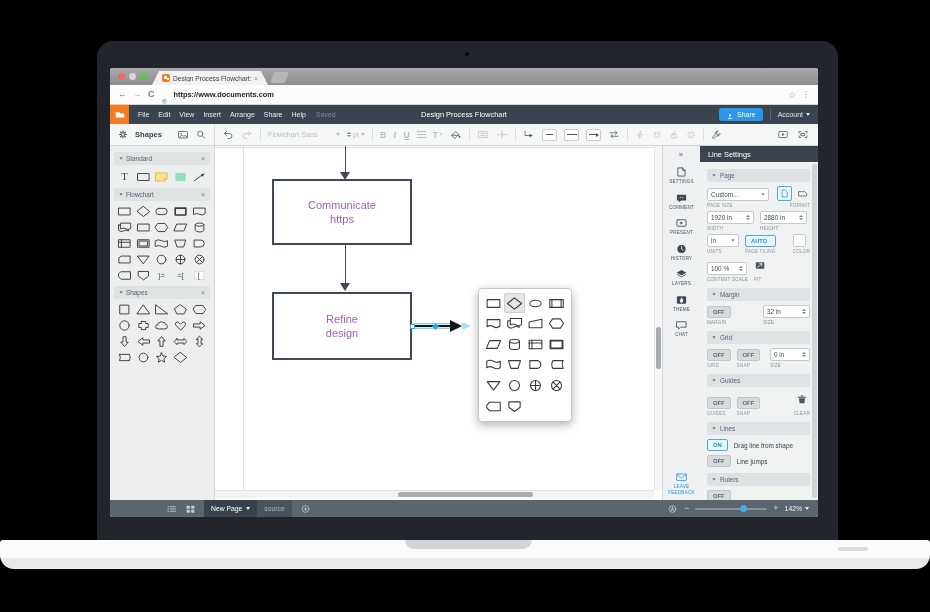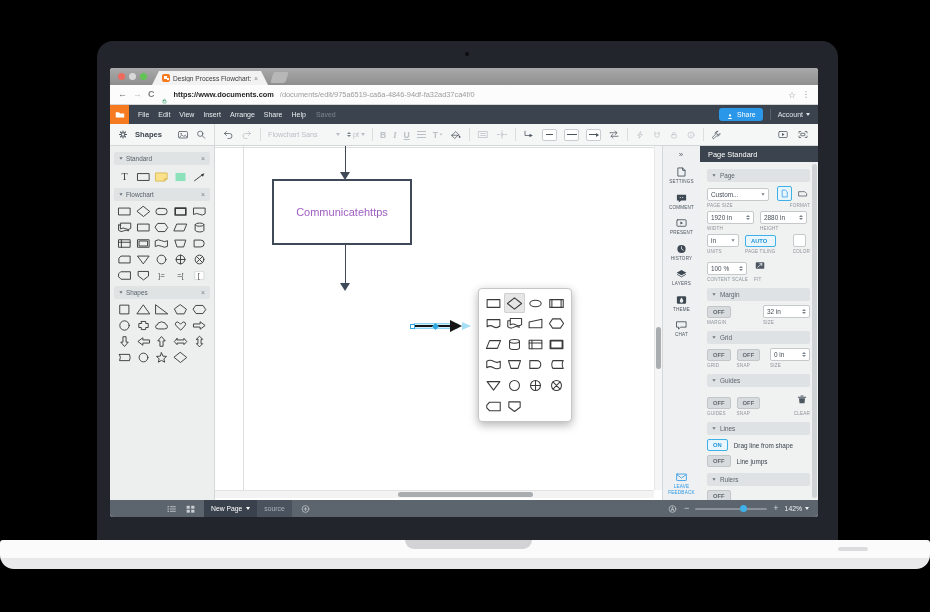--- a/index.html
+++ b/index.html
@@ -85,21 +85,21 @@
   .sgrid{display:grid;grid-template-columns:repeat(5,1fr);padding:0 2px;row-gap:1px;}
   .shape-cell{height:15px;display:flex;align-items:center;justify-content:center;color:#3b3b3b;border-radius:2px;}
   .shape-cell svg{width:15px;height:13px;}
   .sgrid.std .shape-cell{height:17px;}
   .sgrid.std .shape-cell svg{width:15px;height:14px;}
   .shape-cell.selected{background:#e6e6e6;box-shadow:inset 0 0 0 1px #cfcfcf;}
 
   .canvas{position:absolute;left:105px;top:0;width:447px;height:354px;background:#fff;overflow:hidden;}
   .page-vline{position:absolute;left:28px;top:0;bottom:10px;width:1px;background:#dedede;}
   .page-hline{position:absolute;left:0;top:1px;right:8px;height:1px;background:#dedede;}
-  .fc-box{position:absolute;left:57px;width:140px;border:2px solid #3f4957;background:#fff;display:flex;flex-direction:row;align-items:center;justify-content:center;color:#9e5fc1;font-size:11px;line-height:1.3;}
+  .fc-box{position:absolute;left:57px;width:140px;border:2px solid #3f4957;background:#fff;display:flex;flex-direction:column;align-items:center;justify-content:center;color:#9e5fc1;font-size:11px;line-height:1.3;}
   .fc-vline{position:absolute;left:129.5px;width:1.6px;background:#3f4957;}
   .fc-head{position:absolute;left:125px;width:0;height:0;border-left:5px solid transparent;border-right:5px solid transparent;border-top:8px solid #3f4957;}
   .sel-glow{position:absolute;left:197px;top:177px;width:47px;height:6px;background:#cdeefb;border:1px solid #8ed4f3;border-radius:3px;}
   .sel-line{position:absolute;left:199px;top:179.2px;width:37px;height:1.8px;background:#151515;}
   .sel-head-black{position:absolute;left:235px;top:174px;width:0;height:0;border-top:6px solid transparent;border-bottom:6px solid transparent;border-left:12px solid #151515;}
   .sel-head-blue{position:absolute;left:247px;top:175.5px;width:0;height:0;border-top:4.5px solid transparent;border-bottom:4.5px solid transparent;border-left:9px solid #a5def5;}
   .sel-handle{position:absolute;left:194.5px;top:177.5px;width:5px;height:5px;background:#fff;border:1px solid #2fa7e0;}
   .sel-mid{position:absolute;left:218px;top:177.5px;width:5px;height:5px;background:#2fa7e0;transform:rotate(45deg);}
   .popup{position:absolute;left:263px;top:142px;width:94px;height:134px;background:#fff;border:1px solid #c6c6c6;border-radius:4px;box-shadow:0 3px 10px rgba(0,0,0,.3);display:grid;grid-template-columns:repeat(4,1fr);padding:4px;}
   .popup .shape-cell{height:20px;}
@@ -180,41 +180,41 @@
 
     <div class="urlbar">
       <span class="navglyph" style="color:#6f6f6f">←</span>
       <span class="navglyph" style="color:#bdbdbd">→</span>
       <span class="navglyph" style="color:#7b7b7b;font-weight:bold">C</span>
       <span class="url-lock"><svg viewBox="0 0 24 20" fill="none" stroke="currentColor" stroke-width="1.5" stroke-linejoin="round" stroke-linecap="round">
             <rect x="6.5" y="9" width="11" height="8" rx="1"></rect>
             <path d="M9 9V6.8a3 3 0 0 1 6 0V9"></path>
           </svg></span>
       <span class="url-main">https://www.documents.com</span>
-      <span class="url-path">/documents/edit/975a6519-ca6a-4846-94df-fa32ad37ca4f/0</span>
       <span class="url-star">☆</span>
       <span class="url-dots">⋮</span>
     </div>
 
     <div class="menubar">
       <div class="logo">
           <span class="ic">
             <svg viewBox="0 0 24 20" fill="none" stroke="currentColor" stroke-width="1.5" stroke-linejoin="round" stroke-linecap="round">
               <path d="M3.5 5.5H10l2 2.5h8.5V16H3.5z" fill="#fff" stroke="none"></path>
             </svg>
           </span>
         </div>
       <span class="menu-item">File</span>
       <span class="menu-item">Edit</span>
       <span class="menu-item">View</span>
       <span class="menu-item">Insert</span>
       <span class="menu-item">Arrange</span>
       <span class="menu-item">Share</span>
       <span class="menu-item">Help</span>
       <span class="saved">Saved</span>
+      <span class="doc-title">Design Process Flowchart</span>
       <div class="menu-right">
         <div class="share-btn">
           <span class="ic pic">
               <svg viewBox="0 0 24 20" fill="none" stroke="currentColor" stroke-width="1.5" stroke-linejoin="round" stroke-linecap="round">
                 <circle cx="12" cy="6.8" r="3.4" fill="#fff" stroke="none"></circle>
                 <path d="M5 17.5q7-7.5 14 0z" fill="#fff" stroke="none"></path>
               </svg>
             </span>
           <span>Share</span>
         </div>
@@ -679,20 +679,24 @@
         <div class="fc-head" style="top:26px"></div>
 
         <div class="fc-box" style="top:33px;height:66px">
           <span>Communicate</span>
           <span>https</span>
         </div>
 
         <div class="fc-vline" style="top:99px;height:39px"></div>
         <div class="fc-head" style="top:137px"></div>
 
+        <div class="fc-box" style="top:146px;height:68px">
+          <span>Refine</span>
+          <span>design</span>
+        </div>
 
         <div class="sel-glow"></div>
         <div class="sel-line"></div>
         <div class="sel-head-blue"></div>
         <div class="sel-head-black"></div>
         <div class="sel-handle"></div>
         <div class="sel-mid"></div>
 
         <div class="popup">
             <div class="shape-cell">
@@ -891,21 +895,21 @@
               <svg viewBox="0 0 24 20" fill="none" stroke="currentColor" stroke-width="1.5" stroke-linejoin="round" stroke-linecap="round">
                 <rect x="3" y="4.5" width="18" height="12" rx="1"></rect>
                 <path d="M3.5 5.5L12 12l8.5-6.5"></path>
               </svg>
             </span>
           <span class="rail-label">LEAVE FEEDBACK</span>
         </div>
       </div>
 
       <div class="panel">
-        <div class="panel-head">Page Standard</div>
+        <div class="panel-head">Line Settings</div>
         <div class="panel-body">
 
           <div class="psec-head">
             <span class="caret"></span>
             <span class="psec-title">Page</span>
           </div>
           <div class="prow">
             <div class="pcol">
               <div class="sel" style="width:62px">
                 <span>Custom...</span>

